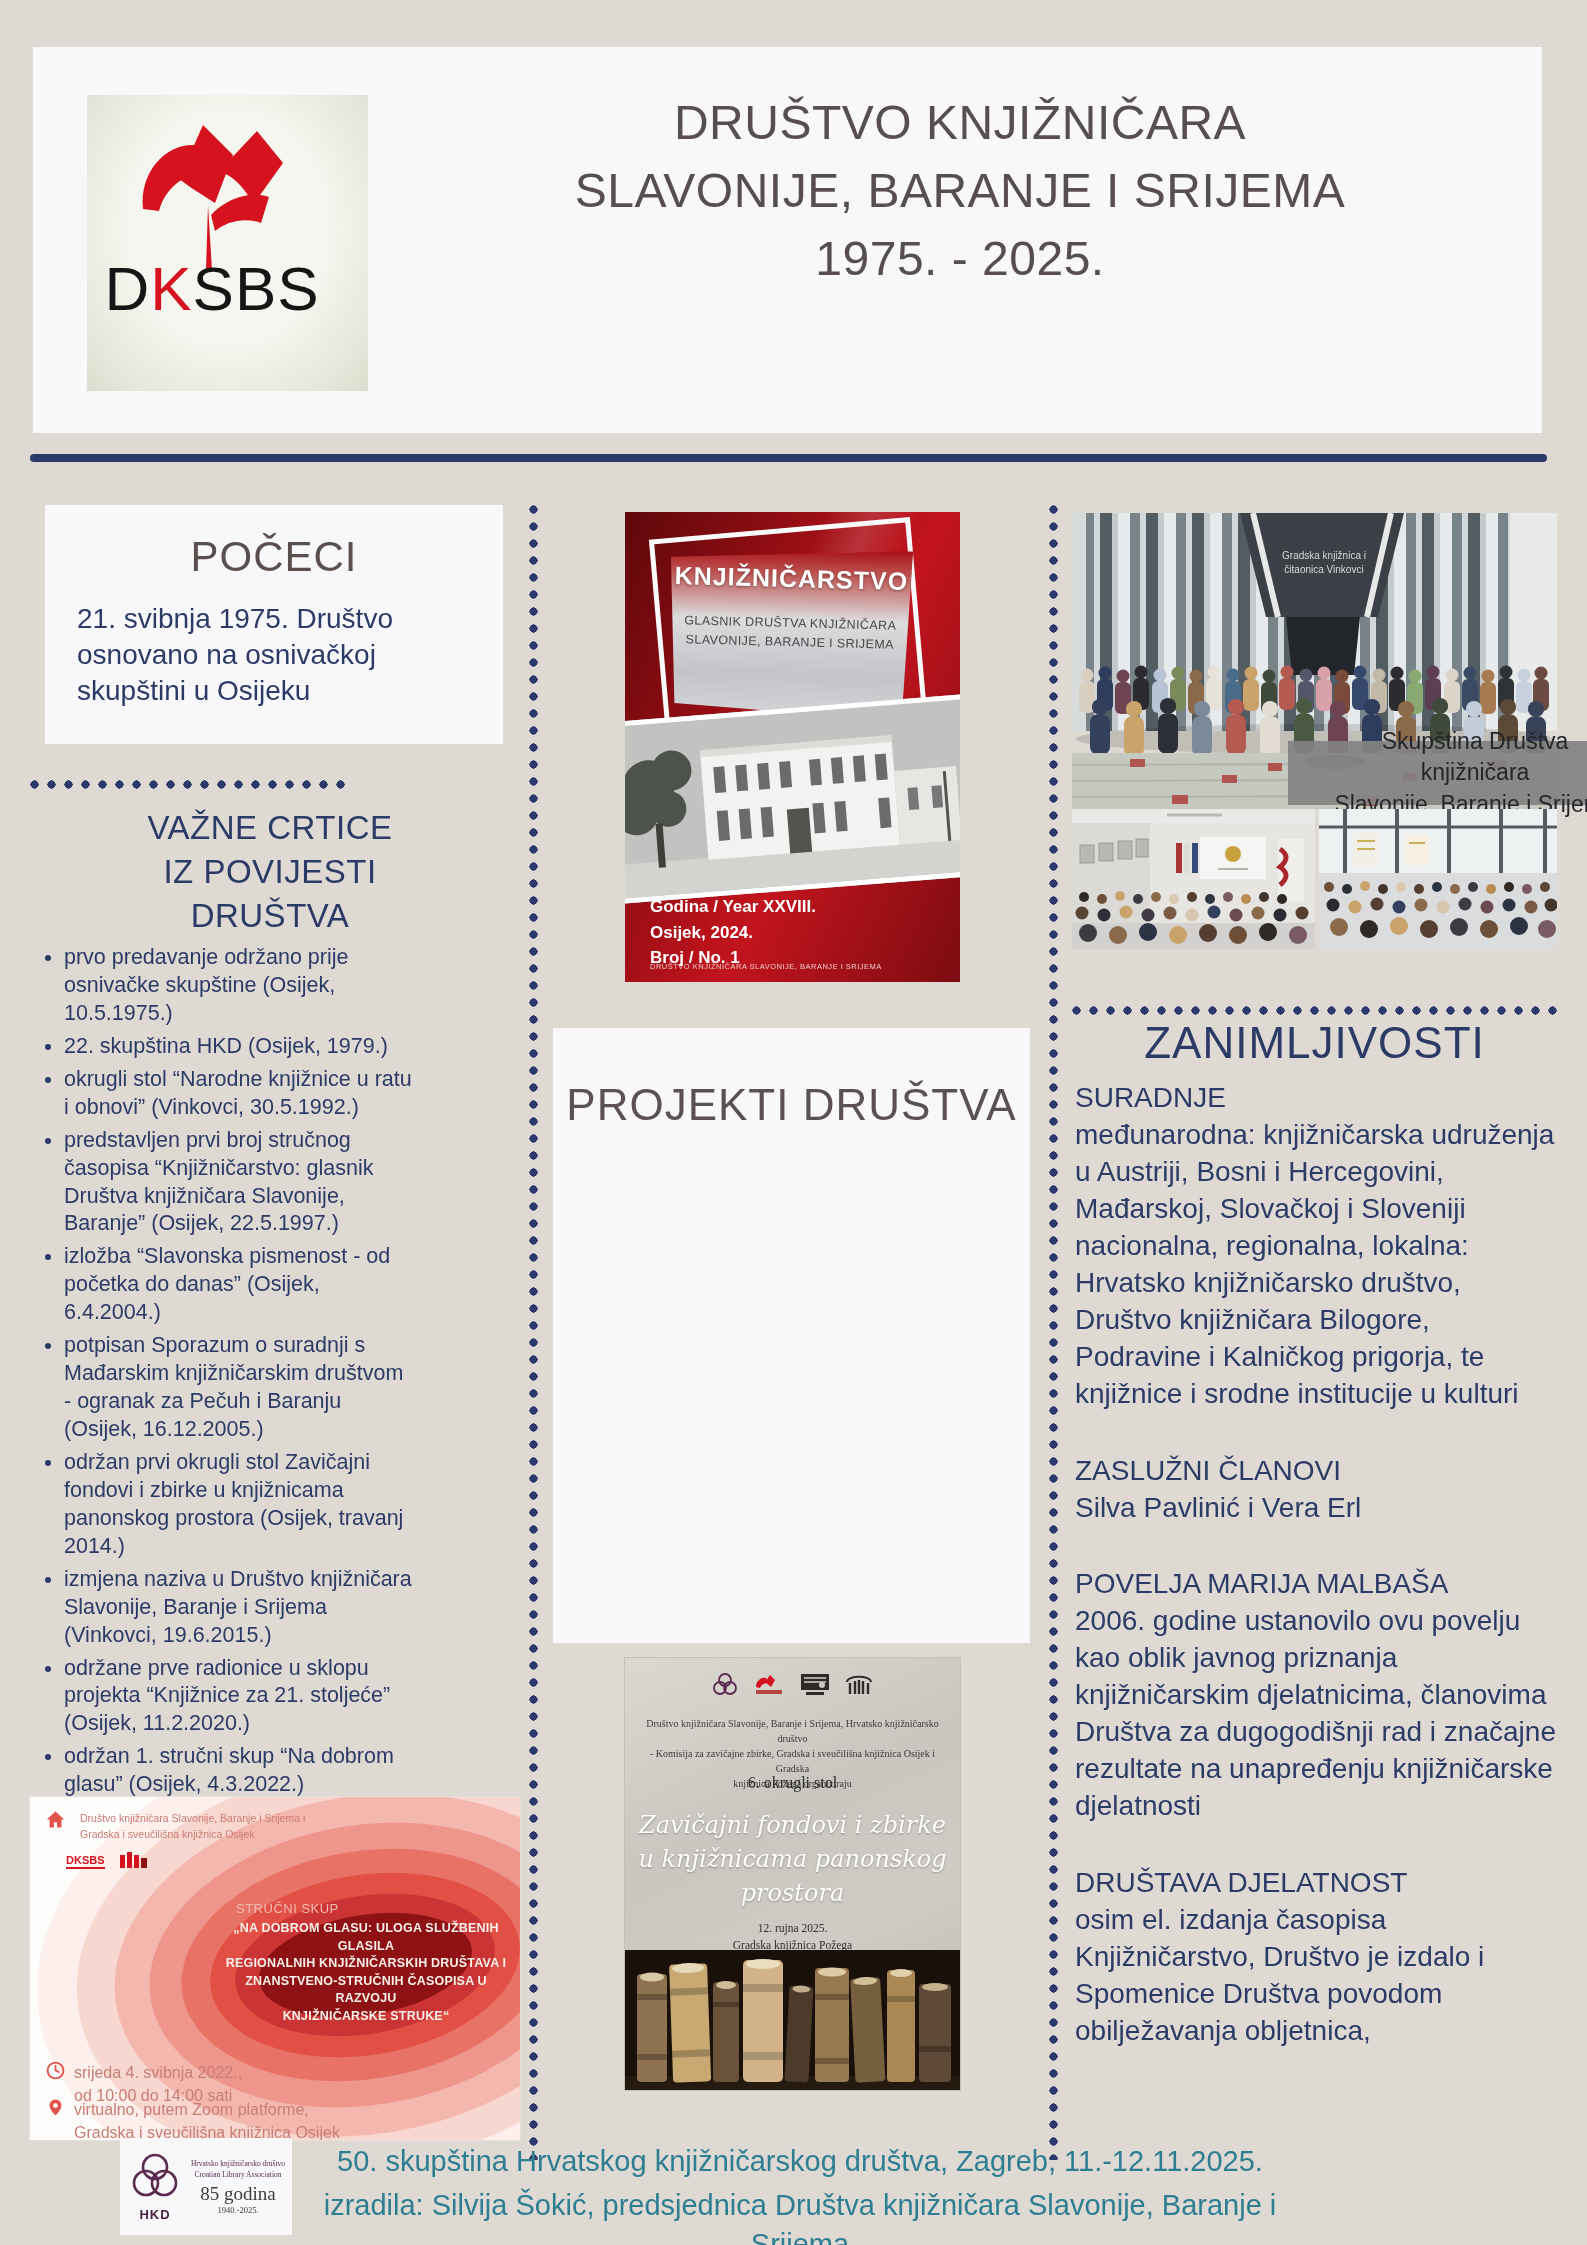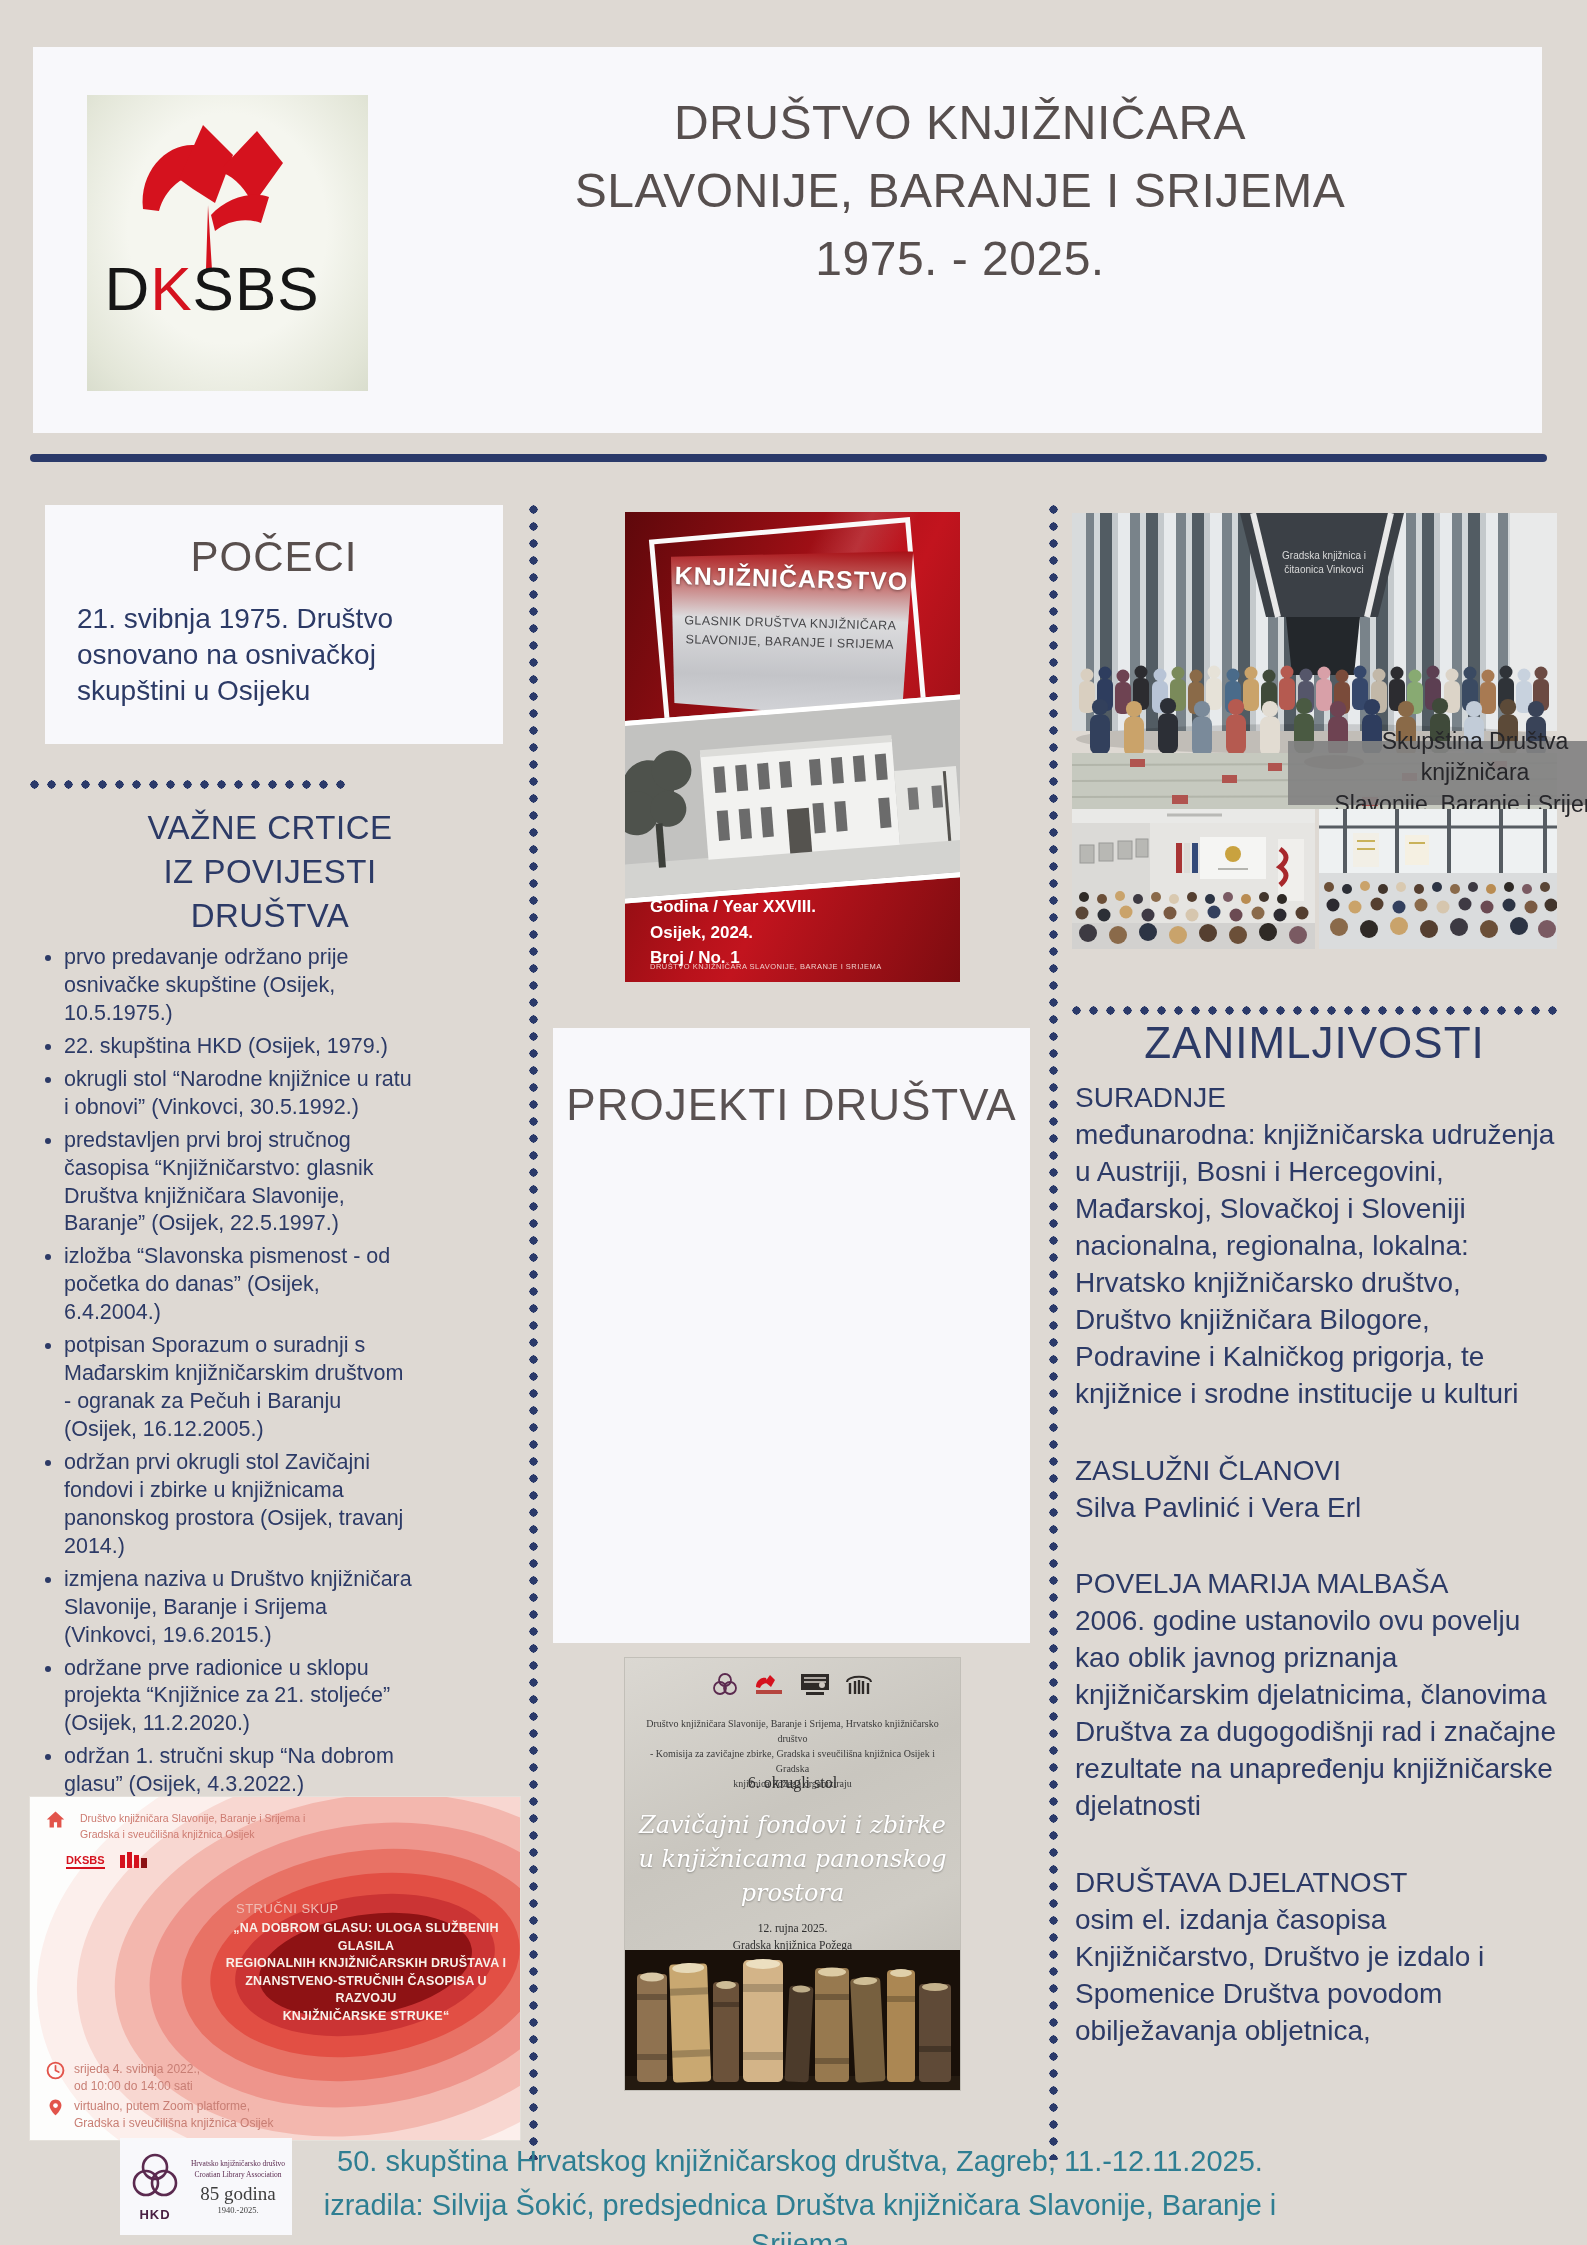--- a/index.html
+++ b/index.html
@@ -41,21 +41,21 @@
   
   .ndg{left:30px;top:1797px;width:490px;height:343px;background:#fdfdfc;overflow:hidden;box-shadow:0 0 0 1px #e5e1db;}
   .wv{position:absolute;border-radius:50%;transform:rotate(-9deg);}
   .ndg-org{position:absolute;left:50px;top:13px;font-size:10.5px;line-height:1.55;color:#cd7b71;}
   .ndg-logos{position:absolute;left:36px;top:54px;display:flex;gap:14px;align-items:center;}
   .ndg-dksbs{font-size:11px;font-weight:bold;color:#d5121e;border-bottom:2px solid #d5121e;padding-bottom:1px;}
   .ndg-core-text{position:absolute;left:188px;top:104px;width:296px;text-align:center;}
   .ndg-type{font-size:13px;color:#efbcb4;text-align:left;margin-left:18px;letter-spacing:0.5px;}
   .ndg-title{margin-top:4px;font-size:12.5px;font-weight:bold;line-height:1.4;color:#f8f0e9;letter-spacing:0.2px;}
   .ndg-row{position:absolute;left:16px;display:flex;gap:9px;}
-  .ndg-row .txt{font-size:12px;line-height:1.45;color:#c87e74;}
+  .ndg-row .txt{font-size:16px;line-height:1.45;color:#c87e74;}
   .icon-red{width:19px;height:19px;flex:0 0 auto;}
 
   
   .mag{left:625px;top:512px;width:335px;height:470px;overflow:hidden;
        background:linear-gradient(115deg,#5e080b 0%,#8e0d12 28%,#b8121b 50%,#c2141e 58%,#7c0c10 100%);}
   .mag-sheen{position:absolute;left:0;top:0;width:100%;height:65%;
        background:linear-gradient(115deg,rgba(255,255,255,0) 42%,rgba(255,255,255,0.14) 52%,rgba(255,255,255,0) 62%);}
   .mag-frame{position:absolute;left:32px;top:16px;width:252px;height:188px;border:5px solid #fafafa;transform:rotate(-5deg);}
   .mag-panel{position:absolute;left:44px;top:36px;width:242px;height:170px;transform:rotate(1.5deg);
        clip-path:polygon(0 7%,100% 0,97% 100%,3% 93%);

